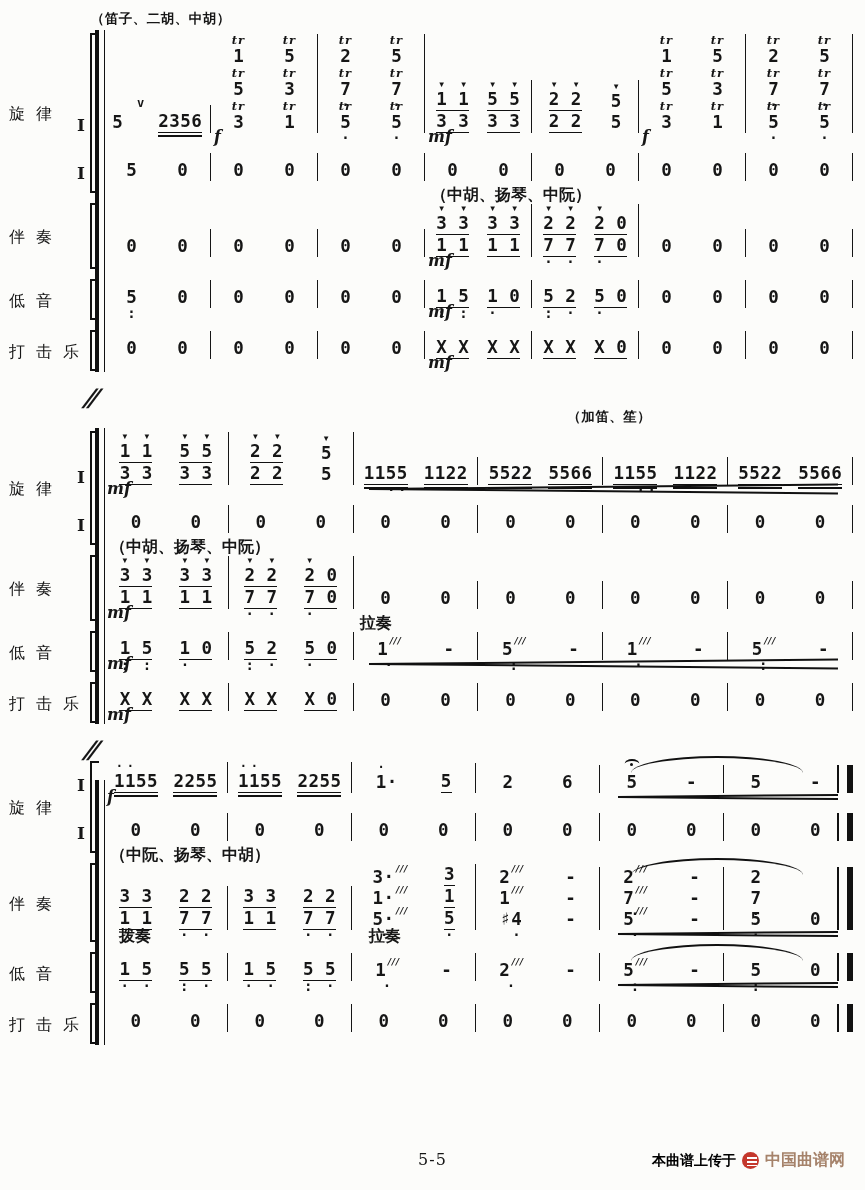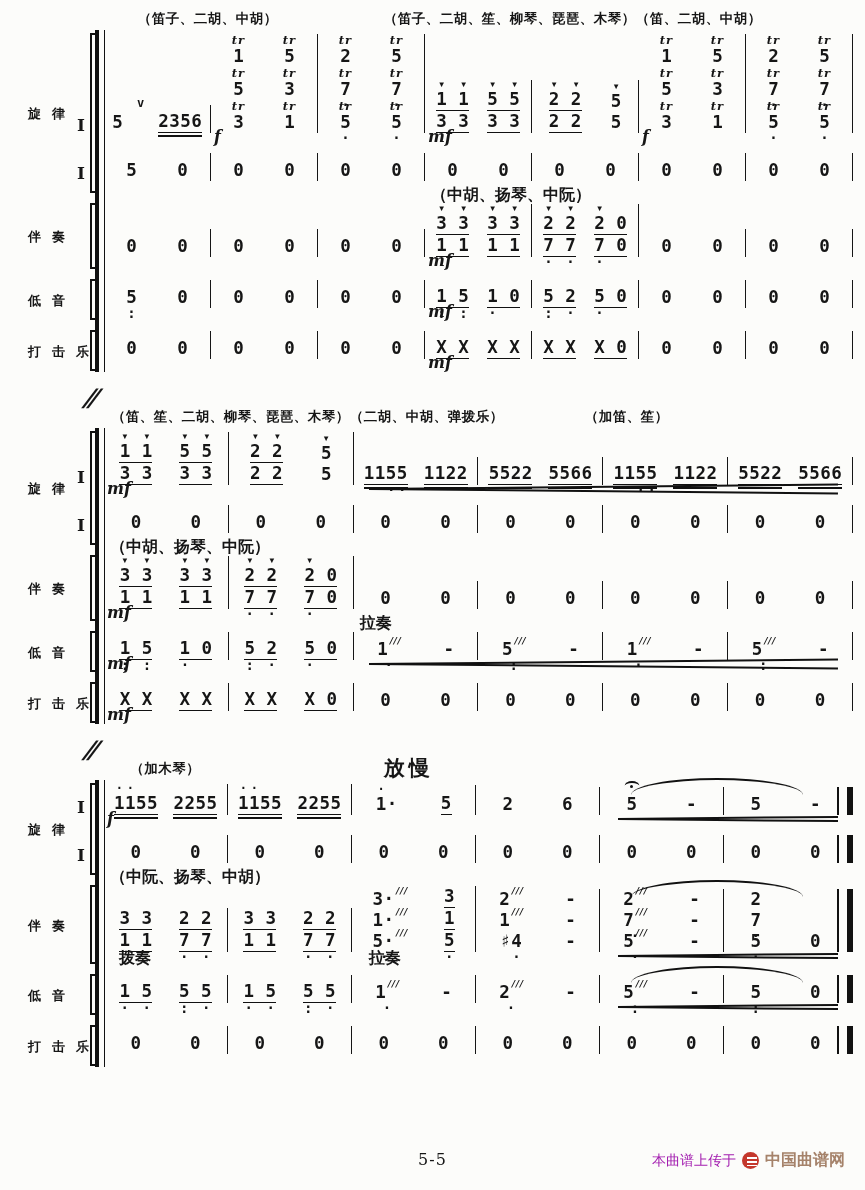--- a/index.html
+++ b/index.html
@@ -1,27 +1,27 @@
 <!DOCTYPE html>
 <html><head>
 <meta charset="utf-8">
 <style>
   html,body{margin:0;padding:0}
   body{width:865px;height:1190px;background:#f6f6f3;font-family:"DejaVu Sans","Liberation Sans",sans-serif;color:#161616;overflow:hidden}
   .sheet{position:relative;width:865px;height:1190px;background:#fcfcfa}
   .score{position:absolute;left:8px;top:10px;width:845px}
   .system{position:relative;margin-bottom:26px}
   .system.gap{margin-top:34px}
-  .sys-header{position:relative;height:22px;margin-left:100px;font-size:13.5px;font-weight:600}
+  .sys-header{position:relative;height:22px;margin-left:51px;font-size:13.5px;font-weight:600}
   .hann{position:absolute;top:0;white-space:nowrap;letter-spacing:0.5px}
   .hann.big{font-size:21px;font-weight:bold;top:-6px;letter-spacing:4px}
   .sysline{position:absolute;left:87px;top:20px;bottom:2px;width:5px;border-left:4px solid #111;border-right:1.6px solid #111}
   .caesura{position:absolute;left:78px;top:-24px;font-size:24px;font-weight:bold;font-style:italic;letter-spacing:-4px;transform:skewX(-14deg)}
   .grp{position:relative;margin-bottom:6px}
-  .grp-label{position:absolute;left:20px;top:50%;transform:translateY(-50%);font-size:13px;font-weight:bold;letter-spacing:11px;white-space:nowrap}
+  .grp-label{position:absolute;left:1px;top:50%;transform:translateY(-50%);font-size:16px;font-weight:normal;letter-spacing:11px;white-space:nowrap}
   .gbracket{position:absolute;left:82px;top:1px;bottom:3px;width:7px;border-left:2.5px solid #111;border-top:2.5px solid #111;border-bottom:2.5px solid #111}
   .staffrow{position:relative;margin-left:96px;padding:2px 0 15px 0;margin-bottom:3px}
   .rowlabel{position:absolute;left:-27px;bottom:13px;font-family:"DejaVu Serif","Liberation Serif",serif;font-size:17px;font-weight:bold}
   .measures{display:flex;position:relative;align-items:flex-end}
   .measure{flex:1;display:flex;justify-content:space-around;align-items:flex-end;border-right:1.6px solid #161616;position:relative;padding:0 2px;min-height:28px}
   .finalbar{border-right:6px solid #111}
   .finalbar::after{content:"";position:absolute;right:8px;top:0;bottom:0;width:1.8px;background:#111}
   .cell{display:flex;flex-direction:column;align-items:center}
   .voice{display:flex;flex-direction:column;align-items:center}
   .line{display:flex}
@@ -42,34 +42,33 @@
   .rann{position:absolute;font-size:16px;font-weight:600;white-space:nowrap;z-index:2}
   .above-ann{top:-19px}
   .below-ann{bottom:-17px}
   .wedge{position:absolute;bottom:-8px;height:10px;z-index:1}
   .wtop,.wbot{position:absolute;left:0;right:0;height:1.6px;background:#111;top:50%;transform-origin:left center}
   .wtop{transform:rotate(-0.55deg)}
   .wbot{transform:rotate(0.55deg)}
   .footer{position:absolute;left:0;right:0;bottom:16px;height:24px}
   .pageno{position:absolute;left:50%;transform:translateX(-50%);font-size:16px;font-weight:normal;font-family:"DejaVu Serif","Liberation Serif",serif;letter-spacing:1px}
   .credit{position:absolute;right:20px;top:0;display:flex;align-items:center;gap:6px;font-size:14px}
-  .credit-text{color:#a21caf;font-weight:400}
+  .credit-text{color:#000000;font-weight:700}
   .site-logo{width:17px;height:17px;border-radius:50%;background:#c4372c;position:relative;overflow:hidden;flex:none}
   .site-logo::after{content:"";position:absolute;left:5px;top:3px;right:2px;bottom:3px;background:repeating-linear-gradient(180deg,transparent 0 2.5px,#fff 2.5px 4px)}
   .site-name{color:#a5826a;font-weight:bold;font-size:16px}
 </style>
 </head>
 <body>
 
 <div class="sheet">
   <div class="score">
       <div class="system">
         <div class="sys-header">
           <div class="hann" style="left: 4%;">（笛子、二胡、中胡）</div>
-          <div class="hann" style="left: 37%;">（笛子、二胡、笙、柳琴、琵琶、木琴）（笛、二胡、中胡）</div>
         </div>
         <div class="sysline"></div>
         <div class="grp">
           <div class="grp-label">旋律</div>
           <div class="gbracket"></div>
           <div class="staffrow">
             <div class="rowlabel">I</div>
             <div class="measures">
               <div class="measure">
                 <div class="cell">
@@ -960,21 +959,20 @@
                   </div>
                 </div>
               </div>
             </div>
           </div>
         </div>
       </div>
       <div class="system gap">
         <div class="caesura">//</div>
         <div class="sys-header">
-          <div class="hann" style="left: 0.5%;">（笛、笙、二胡、柳琴、琵琶、木琴）（二胡、中胡、弹拨乐）</div>
           <div class="hann" style="left: 64%;">（加笛、笙）</div>
         </div>
         <div class="sysline"></div>
         <div class="grp">
           <div class="grp-label">旋律</div>
           <div class="gbracket"></div>
           <div class="staffrow">
             <div class="rowlabel">I</div>
             <div class="measures">
               <div class="measure">
@@ -1703,24 +1701,20 @@
                     </div>
                   </div>
                 </div>
               </div>
             </div>
           </div>
         </div>
       </div>
       <div class="system gap">
         <div class="caesura">//</div>
-        <div class="sys-header">
-          <div class="hann" style="left: 3%;">（加木琴）</div>
-          <div class="hann big" style="left: 37%;">放慢</div>
-        </div>
         <div class="sysline"></div>
         <div class="grp">
           <div class="grp-label">旋律</div>
           <div class="gbracket"></div>
           <div class="staffrow">
             <div class="rowlabel">I</div>
             <div class="measures">
               <div class="measure">
                 <div class="dyn">f</div>
                 <div class="cell">

